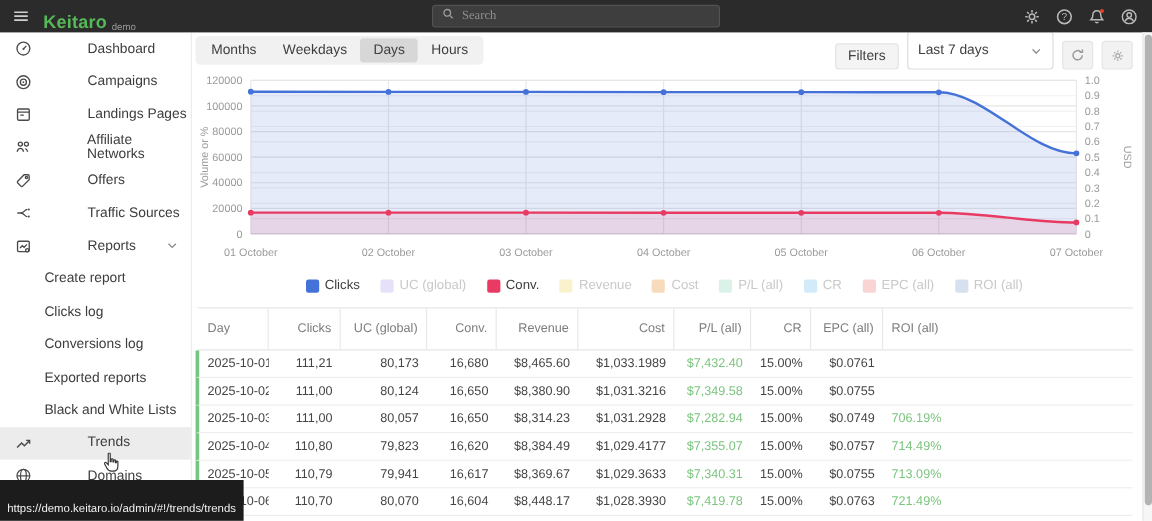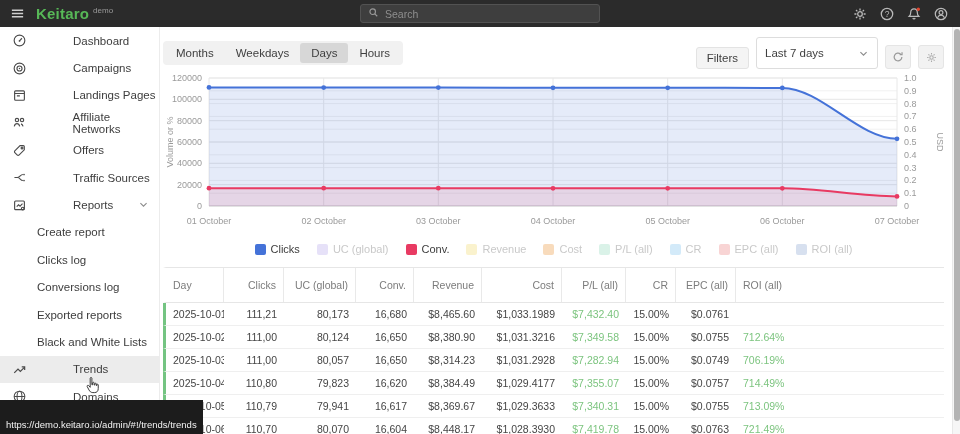--- a/index.html
+++ b/index.html
@@ -1,44 +1,44 @@
 <!DOCTYPE html>
 <html><head>
 <meta charset="utf-8">
 <style>
   * { margin:0; padding:0; box-sizing:border-box; }
   html,body { width:960px; height:434px; overflow:hidden; background:#fff;
     font-family:"Liberation Sans","DejaVu Sans",sans-serif; }
   
   .topbar { position:absolute; top:0; left:0; width:960px; height:27px;
-    background:#2b2b2b; display:flex; align-items:center; z-index:30; }
+    background:#2b2b2b; display:flex; align-items:flex-end; z-index:30; }
   .burger { width:26px; height:27px; display:flex; align-items:center; justify-content:center; margin-left:4px; cursor:pointer; }
   .logo { color:#57b857; font-weight:bold; font-size:15px; letter-spacing:.2px; margin-left:6px; }
   .logo-badge { color:#9a9a9a; font-size:8px; margin-left:4px; margin-top:-6px; }
   .searchbox { position:absolute; left:50%; transform:translateX(-50%); top:4px;
     width:240px; height:19px; background:#3e3e3e; border:1px solid #525252; border-radius:3px;
     display:flex; align-items:center; padding:0 6px; }
   .searchbox input { background:transparent; border:none; outline:none; color:#ddd;
-    font-size:10.5px; margin-left:5px; width:200px; font-family:Liberation Sans, sans-serif; }
+    font-size:10.5px; margin-left:5px; width:200px; font-family:Liberation Serif, serif; }
   .searchbox input::placeholder { color:#8f8f8f; }
   .top-icons { position:absolute; right:10px; top:0; height:27px; display:flex; align-items:center; gap:9px; }
   .tico { width:18px; height:18px; display:flex; align-items:center; justify-content:center; cursor:pointer; position:relative; }
   
   .sidebar { position:absolute; top:27px; left:0; width:160px; bottom:0; background:#fff;
     border-right:1px solid #ececec; z-index:10; }
   .side-item { height:27.4px; display:flex; align-items:center; padding-left:12px; cursor:pointer;
     color:#3d3d3d; font-size:11.5px; position:relative;gap:36px; }
   .side-item.active { background:#ececec; }
   .side-item .side-icon { width:16px; height:16px; margin-right:9px; display:flex; align-items:center; }
   .side-item.sub { padding-left:37px; }
   .side-chev { position:absolute; right:10px; top:8px; width:11px; height:11px; }
   
   .main { position:absolute; top:27px; left:160px; right:8px; bottom:0; background:#fff;
     padding:0 8px 0 3px; overflow:hidden; }
-  .controls { margin-top:14px; height:24px; display:flex; align-items:center; }
+  .controls { margin-top:3px; height:24px; display:flex; align-items:center; }
   .seg { display:flex; background:#f1f1f1; border-radius:4px; padding:2px; }
   .seg .tab { border:none; background:transparent; font-family:inherit; font-size:11.5px; color:#3f3f3f;
     padding:4px 11px; border-radius:3px; cursor:pointer; }
   .seg .tab.active { background:#d7d7d7; }
   .controls-right { margin-left:auto; display:flex; align-items:flex-end; gap:7px; }
   .btn { background:#f4f4f4; border:1px solid #e3e3e3; border-radius:3px; font-family:inherit;
     font-size:11.5px; color:#3f3f3f; padding:4px 10px; cursor:pointer; }
   .select { background:#fff; border:1px solid #ddd; border-radius:3px; height:24px; width:122px;
     display:flex; align-items:center; padding:15px 8px; font-size:11.5px; color:#3f3f3f; cursor:pointer; }
   .select .chev { margin-left:auto; width:11px; height:11px; }
@@ -409,21 +409,20 @@
       <div class="trow">
         <div class="tcell">2025-10-02</div>
         <div class="tcell r">111,00</div>
         <div class="tcell r">80,124</div>
         <div class="tcell r">16,650</div>
         <div class="tcell r">$8,380.90</div>
         <div class="tcell r">$1,031.3216</div>
         <div class="tcell r green">$7,349.58</div>
         <div class="tcell r">15.00%</div>
         <div class="tcell r">$0.0755</div>
-        <div class="tcell green">712.64%</div>
       </div>
       <div class="trow">
         <div class="tcell">2025-10-03</div>
         <div class="tcell r">111,00</div>
         <div class="tcell r">80,057</div>
         <div class="tcell r">16,650</div>
         <div class="tcell r">$8,314.23</div>
         <div class="tcell r">$1,031.2928</div>
         <div class="tcell r green">$7,282.94</div>
         <div class="tcell r">15.00%</div>

